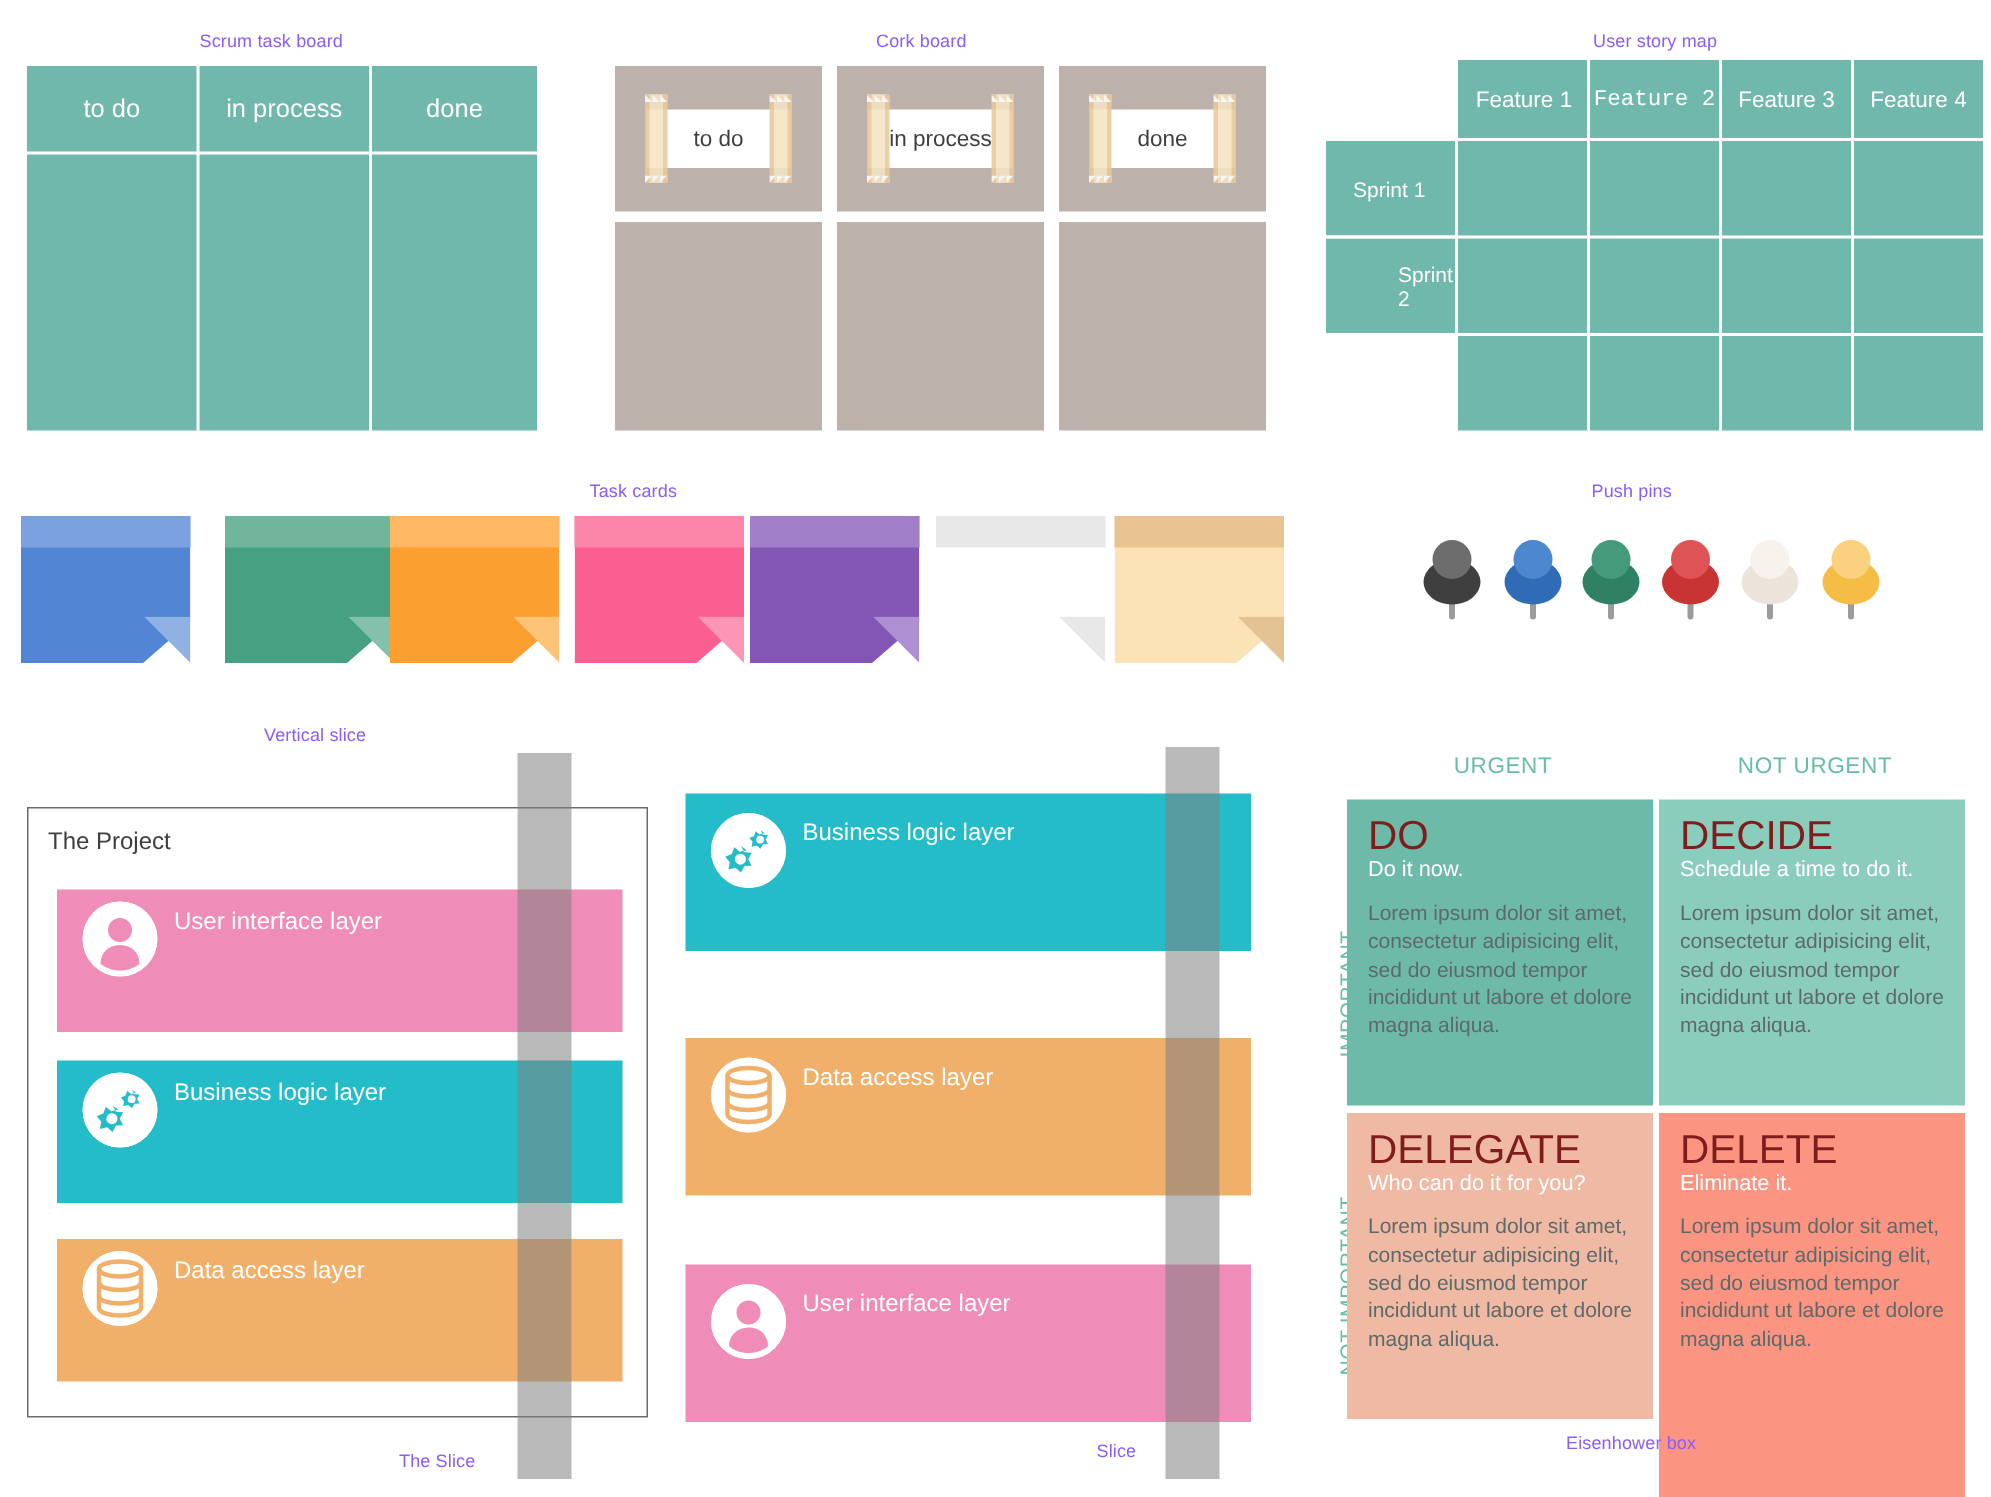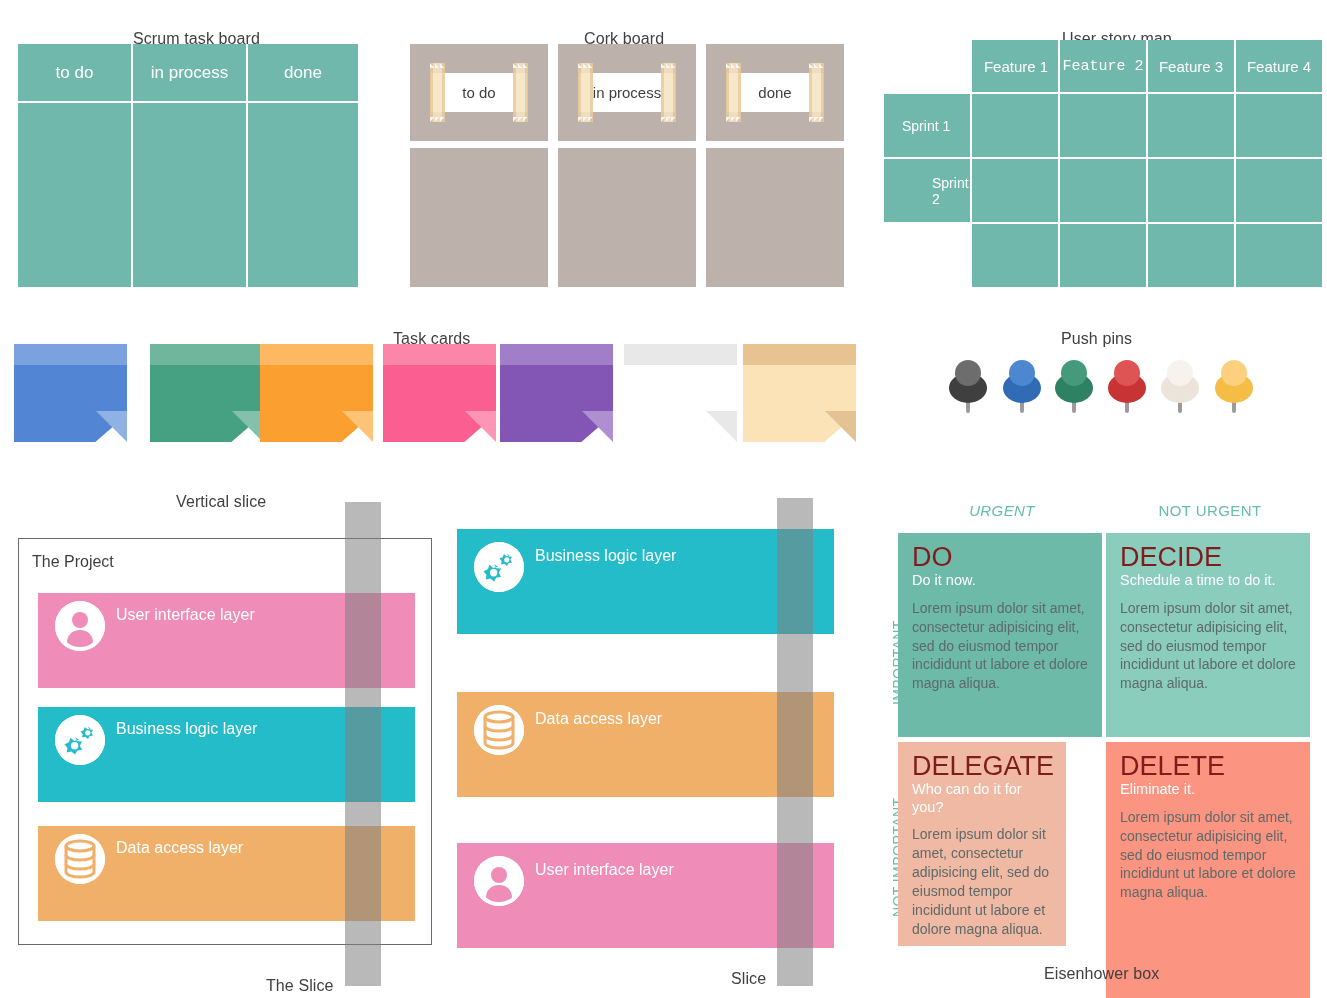--- a/index.html
+++ b/index.html
@@ -3,23 +3,22 @@
 <meta charset="utf-8">
 <style>
   html,body{margin:0;padding:0;}
   body{
     width:1327px;height:998px;position:relative;background:#ffffff;
     font-family:"Liberation Sans",sans-serif;
     -webkit-font-smoothing:antialiased;overflow:hidden;
   }
   .abs{position:absolute;}
   .cap{
-    position:absolute;color:#404040;font-size:16px;letter-spacing:.1px;
+    position:absolute;color:#8b5cf6;font-size:12px;letter-spacing:.1px;
     white-space:nowrap;
-    margin-top:10px;
   }
 
   
   #scrum-board{left:18px;top:44px;width:340px;height:243px;background:#70b8ac;}
   #scrum-board .sc-head{
     position:absolute;top:0;height:57px;display:flex;align-items:center;
     justify-content:center;color:#ffffff;font-size:17px;
   }
   #scrum-board .vline{position:absolute;top:0;bottom:0;width:2px;background:#ffffff;}
   #scrum-board .hline{position:absolute;left:0;right:0;height:2px;background:#ffffff;}
@@ -336,39 +335,39 @@
       <path d="M25 29c-8 0-13 5.5-13 12.5 3.6 3 8 4.5 13 4.5s9.4-1.5 13-4.5C38 34.5 33 29 25 29z" fill="#ef8cb8"></path>
     </svg>
   </div>
   <div class="lb-label" style="left:78px;top:18px;">User interface layer</div>
 </div>
 
 <div class="slice-bar" style="left:777px;top:498px;width:36px;height:488px;"></div>
 <div class="cap" style="left:731px;top:960px;">Slice</div>
 
 <div id="eisen">
-  <div class="eis-colhead" style="left:14px;top:2px;width:208px;font-style:italic;">URGENT</div>
+  <div class="eis-colhead" style="left:14px;top:2px;width:208px;">URGENT</div>
   <div class="eis-colhead" style="left:222px;top:2px;width:208px;">NOT URGENT</div>
 
   <div class="eis-rowhead" style="left:6px;top:205px;">IMPORTANT</div>
   <div class="eis-rowhead" style="left:6px;top:417px;">NOT IMPORTANT</div>
 
   <div class="quad" style="left:14px;top:33px;width:204px;height:204px;background:#6dbaa8;">
     <div class="q-title">DO</div>
     <div class="q-sub">Do it now.</div>
     <div class="q-body">Lorem ipsum dolor sit amet, consectetur adipisicing elit, sed do eiusmod tempor incididunt ut labore et dolore magna aliqua.</div>
   </div>
 
   <div class="quad" style="left:222px;top:33px;width:204px;height:204px;background:#8bcdbd;">
     <div class="q-title">DECIDE</div>
     <div class="q-sub">Schedule a time to do it.</div>
     <div class="q-body">Lorem ipsum dolor sit amet, consectetur adipisicing elit, sed do eiusmod tempor incididunt ut labore et dolore magna aliqua.</div>
   </div>
 
-  <div class="quad" style="left:14px;top:242px;width:168px;height:204px;background:#f0b9a4;">
+  <div class="quad" style="left:14px;top:242px;width:204px;height:204px;background:#f0b9a4;">
     <div class="q-title">DELEGATE</div>
     <div class="q-sub">Who can do it for you?</div>
     <div class="q-body">Lorem ipsum dolor sit amet, consectetur adipisicing elit, sed do eiusmod tempor incididunt ut labore et dolore magna aliqua.</div>
   </div>
 
   <div class="quad" style="left:222px;top:242px;width:204px;height:264px;background:#fb9481;">
     <div class="q-title">DELETE</div>
     <div class="q-sub">Eliminate it.</div>
     <div class="q-body">Lorem ipsum dolor sit amet, consectetur adipisicing elit, sed do eiusmod tempor incididunt ut labore et dolore magna aliqua.</div>
   </div>

